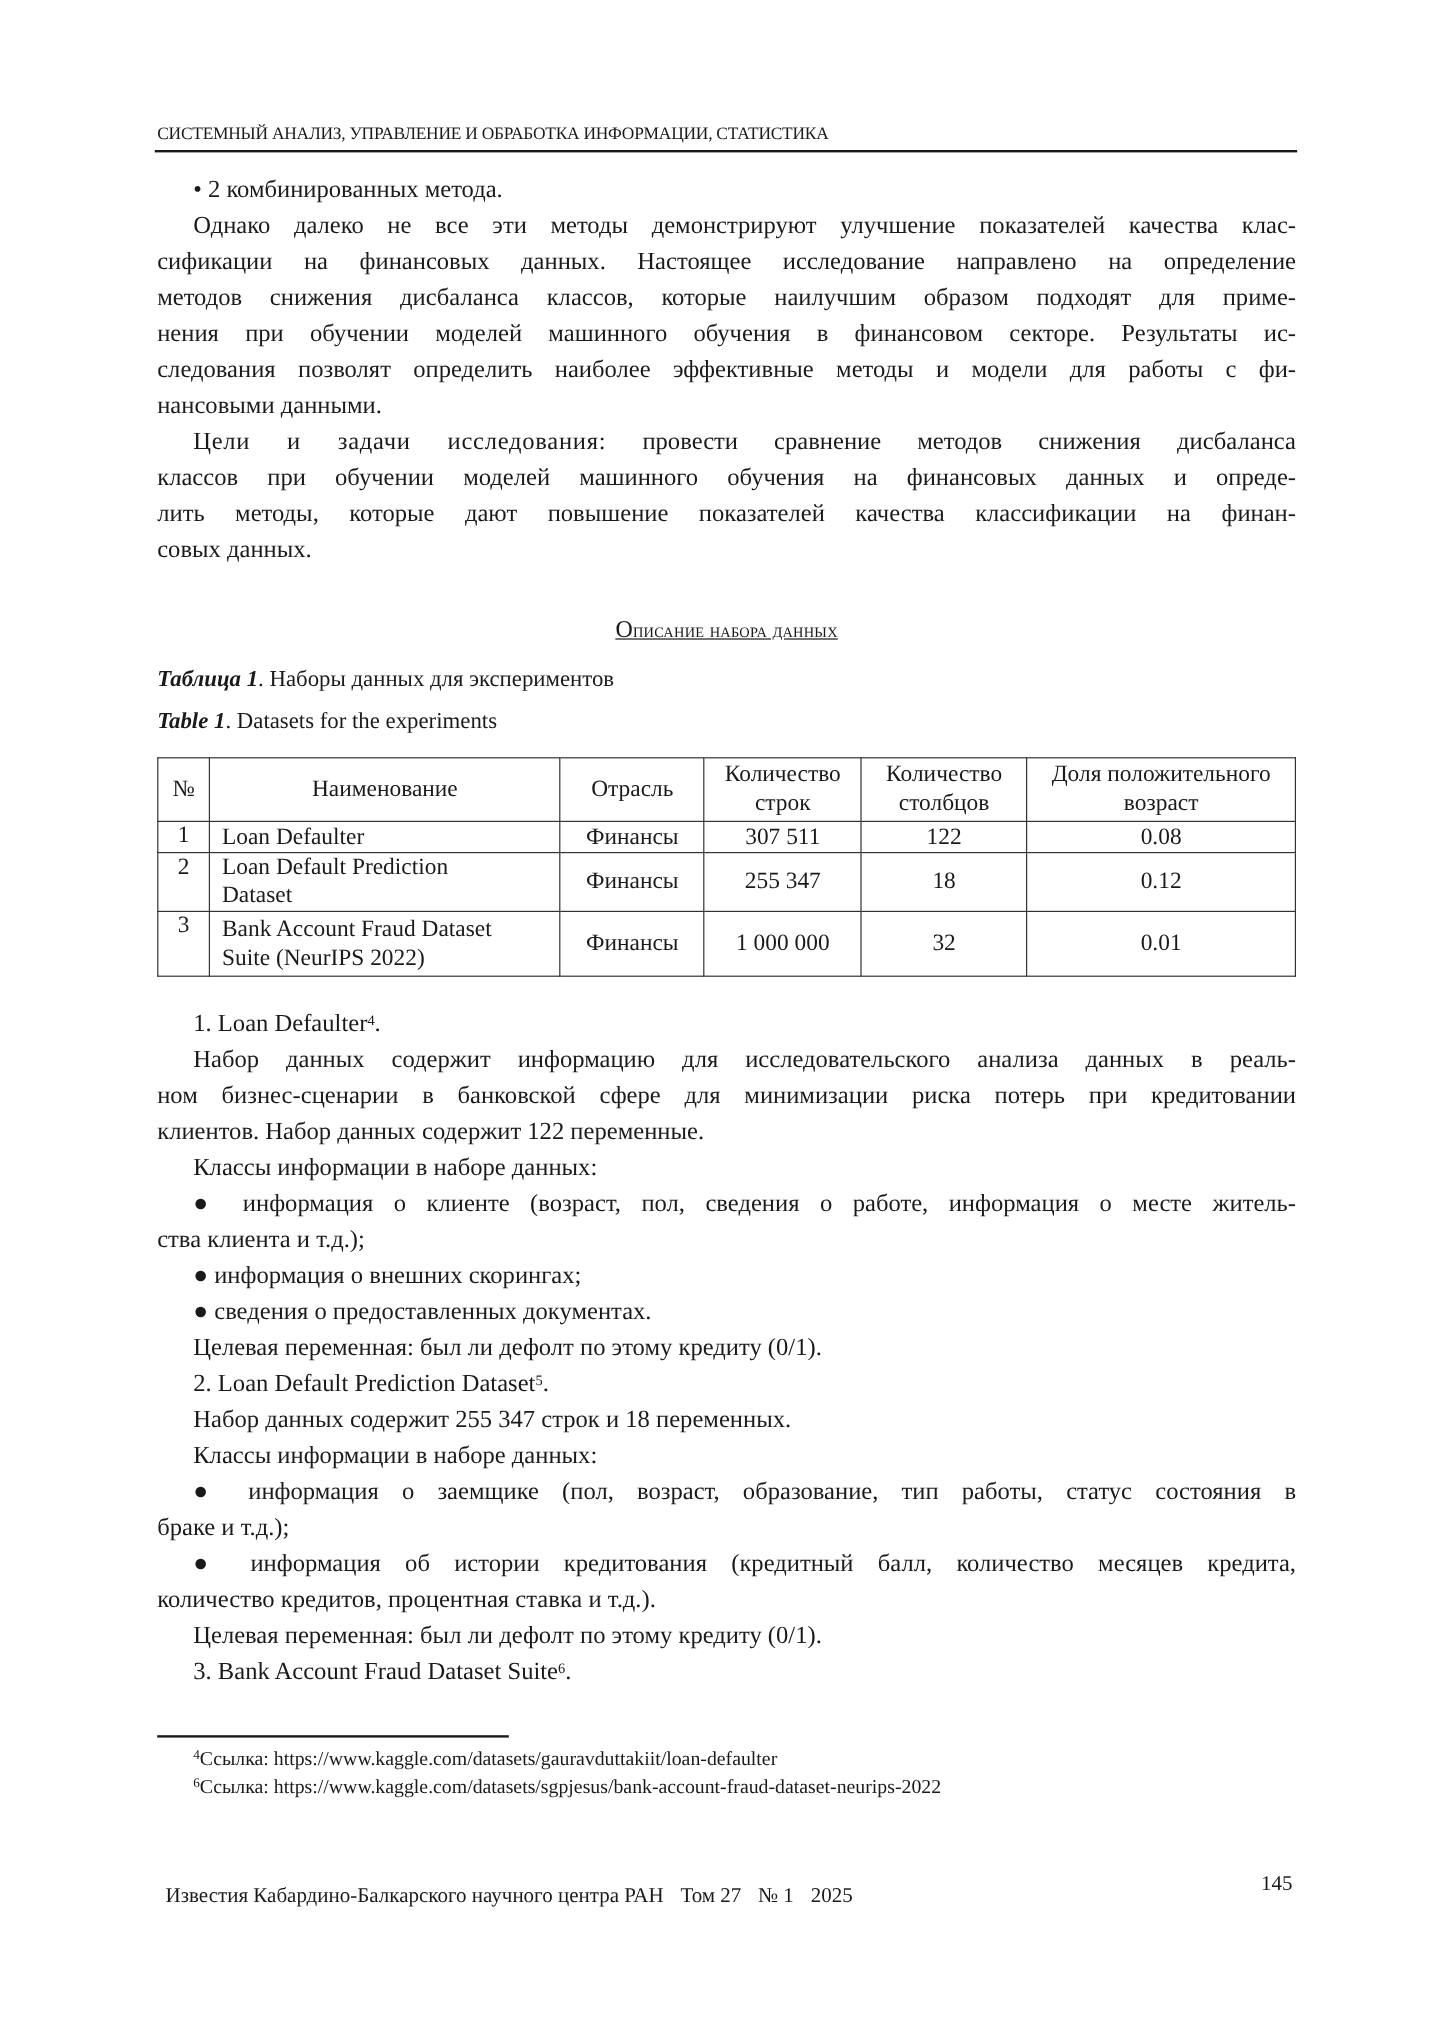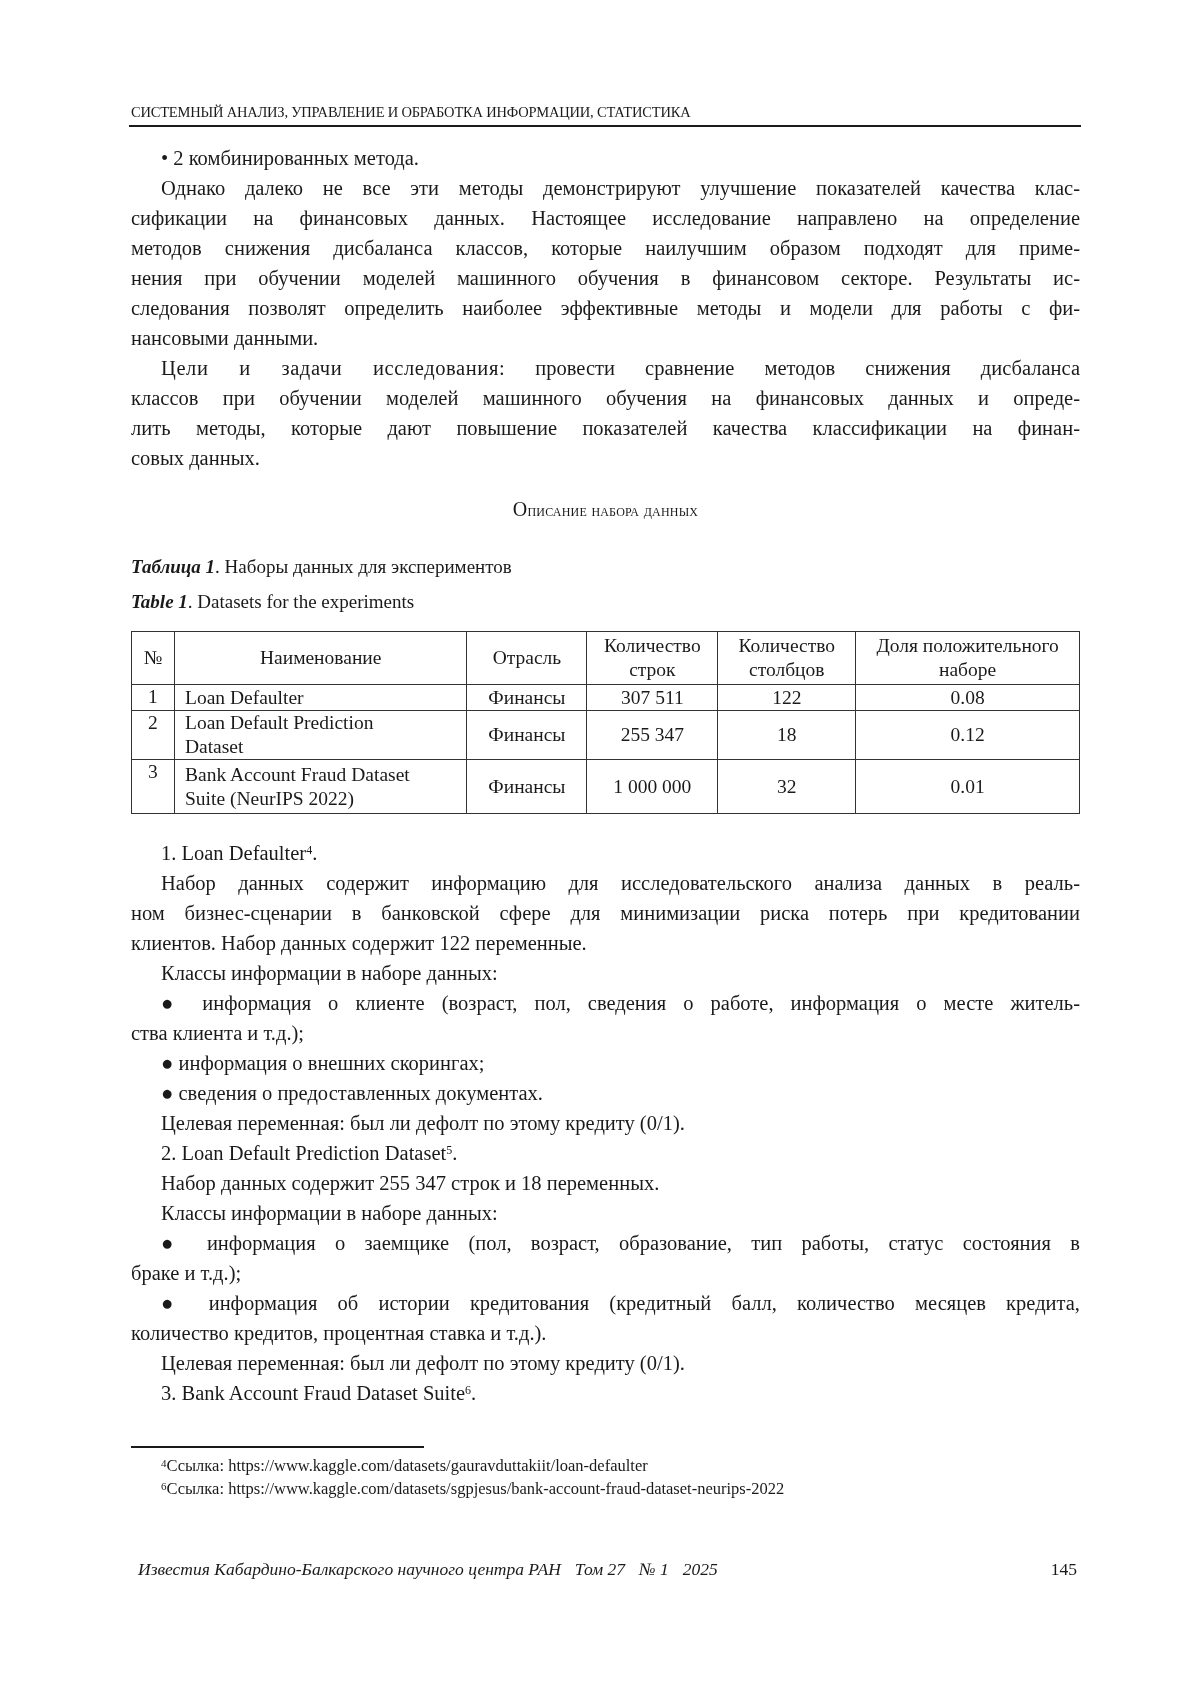--- a/index.html
+++ b/index.html
@@ -22,23 +22,23 @@
     .body-text {
       position: absolute; left: 131px; width: 949px;
       font-size: 20.5px; line-height: 30px;
     }
     .line { display: block; white-space: nowrap; height: 30px; }
     .justify { text-align: justify; text-align-last: justify; white-space: normal; }
     .indent { padding-left: 30px; }
     b.bold-lead { font-weight: normal; letter-spacing: 0.6px; }
 
     .section-title {
-      position: absolute; left: 131px; width: 949px; top: 498px;
+      position: absolute; left: 131px; width: 949px; top: 514px;
       text-align: center; font-size: 17px; line-height: 22px;
-      font-variant: small-caps; letter-spacing: 0.2px;
+      font-variant: small-caps; letter-spacing: 0.2px; text-decoration: underline;
     }
     .section-title .cap { font-size: 20px; }
 
     .caption {
       position: absolute; left: 131px; font-size: 19px; line-height: 24px; white-space: nowrap;
     }
     .caption b { font-style: italic; font-weight: bold; }
 
     table.datasets {
       position: absolute; left: 131px; top: 631px; width: 949px;
@@ -63,21 +63,21 @@
     .footnotes {
       position: absolute; left: 161px; top: 1454px; font-size: 16.5px; line-height: 23px;
     }
     .footnotes div { white-space: nowrap; }
     .footnotes sup { font-size: 11px; top: -2px; }
 
     .footer {
       position: absolute; left: 138px; top: 1556px; width: 942px; height: 26px;
       font-size: 17.5px; line-height: 26px;
     }
-    .footer .journal { font-style: italic; white-space: nowrap; position: absolute; left: 0; top: 0; }
+    .footer .journal { white-space: nowrap; position: absolute; left: 0; top: 10px; }
     .footer .journal span { margin-right: 14px; }
     .footer .page-number { position: absolute; right: 3px; top: 0; }
   </style>
 </head>
 <body>
 
 <div class="page">
 
   <div class="running-head">СИСТЕМНЫЙ АНАЛИЗ, УПРАВЛЕНИЕ И ОБРАБОТКА ИНФОРМАЦИИ, СТАТИСТИКА</div>
   <div class="head-rule"></div>
@@ -118,21 +118,21 @@
         <th>
             <div>Количество</div>
             <div>строк</div>
           </th>
         <th>
             <div>Количество</div>
             <div>столбцов</div>
           </th>
         <th>
             <div>Доля положительного</div>
-            <div>наборе</div>
+            <div>возраст</div>
           </th>
       </tr>
     </thead>
     <tbody>
       <tr class="r1">
         <td class="num">1</td>
         <td class="l">
             <div>Loan Defaulter</div>
           </td>
         <td class="c">Финансы</td>

